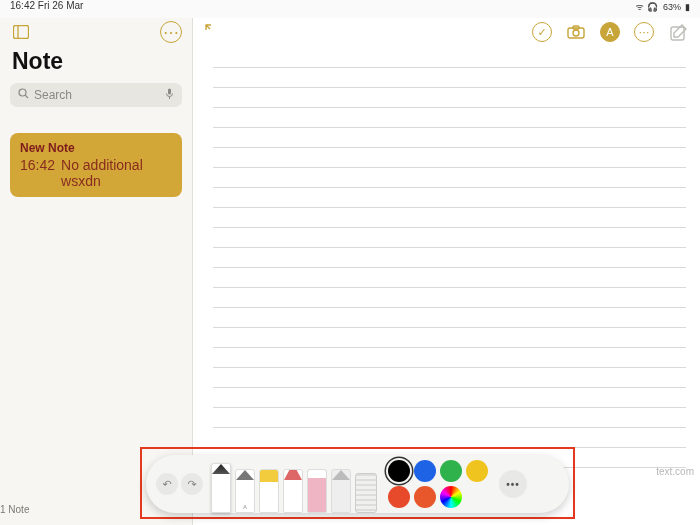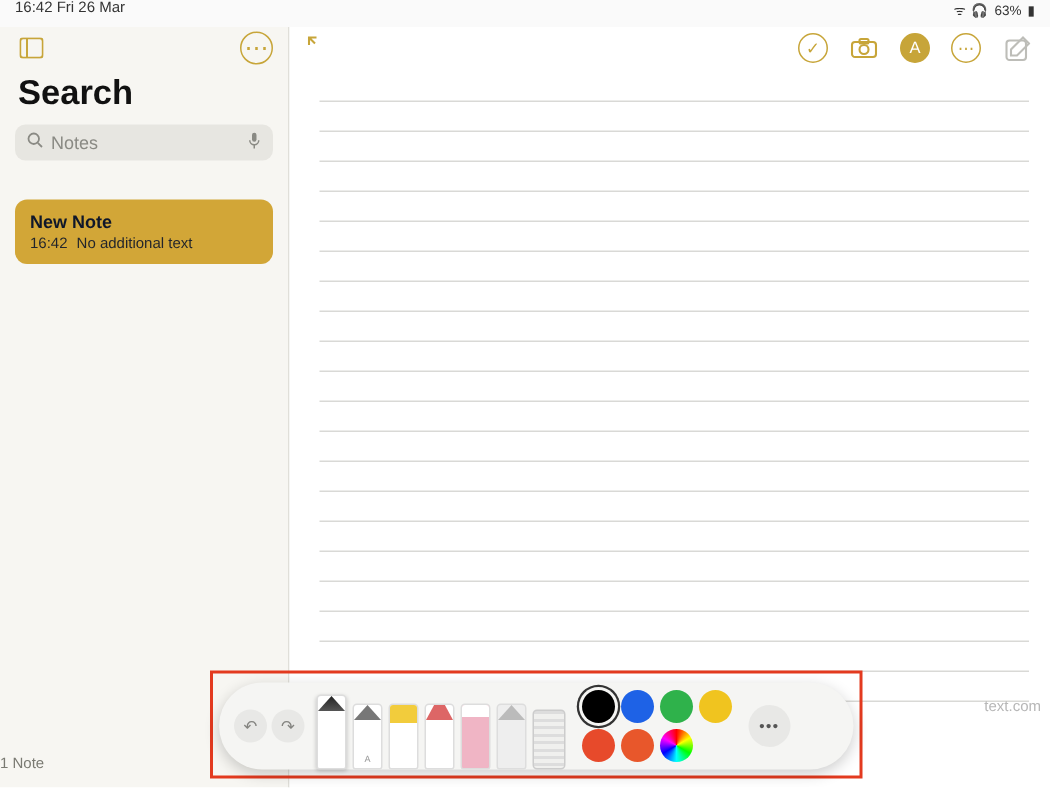--- a/index.html
+++ b/index.html
@@ -10,23 +10,23 @@
 .status-bar .spacer { flex:1; }
 .status-bar .r { display:flex; gap:4px; align-items:center; font-size:9px; }
 
 .sidebar { position:absolute; top:18px; left:0; width:193px; bottom:0; background:#f7f6f2; border-right:1px solid #e0dfd9; display:flex; flex-direction:column; }
 .sb-head { display:flex; align-items:center; height:28px; padding:0 10px; gap:8px; }
 .icon-btn { width:22px; height:22px; border-radius:50%; display:flex; align-items:center; justify-content:center; color:#c7a539; cursor:pointer; }
 .sb-title { font-size:23px; font-weight:700; padding:2px 12px 4px; color:#111; }
 .search { margin:4px 10px; height:24px; background:#e7e6e1; border-radius:7px; display:flex; align-items:center; padding:0 8px; color:#8a8a84; font-size:12px; gap:5px; }
 .search .mic { margin-left:auto; }
 
-.note-card { margin:22px 10px 0; background:#d2a637; border-radius:8px; padding:8px 10px; color:#0f172a; }
+.note-card { margin:22px 10px 0; background:#d2a637; border-radius:8px; padding:8px 10px; color:#7f1d1d; }
 .note-card .t { font-size:12px; font-weight:600; }
-.note-card .s { font-size:10px; opacity:.9; margin-top:2px; display:flex; gap:6px; }
+.note-card .s { font-size:14px; opacity:.9; margin-top:2px; display:flex; gap:6px; }
 .sb-foot { margin-top:auto; text-align:left; font-size:10px; color:#7a7a72; padding:6px 0 10px; }
 
 .main { position:absolute; top:18px; left:193px; right:0; bottom:0; background:#fff; }
 .main-toolbar { height:28px; display:flex; align-items:center; padding:0 12px; gap:14px; }
 .expand { color:#c7a539; font-size:13px; }
 .main-toolbar .grow { flex:1; }
 .tb-ic { width:20px; height:20px; border:1.5px solid #c7a539; border-radius:50%; display:flex; align-items:center; justify-content:center; color:#c7a539; font-size:11px; cursor:pointer; }
 .tb-ic.nob { border:none; }
 .compose { color:#bdbdb8; font-size:15px; }
 
@@ -77,42 +77,42 @@
   <div class="sb-head">
     <span class="icon-btn">
       <svg width="16" height="14" viewBox="0 0 16 14">
           <rect x="0.5" y="0.5" width="15" height="13" rx="2" fill="none" stroke="#c7a539" stroke-width="1.3"></rect>
           <line x1="5" y1="0.5" x2="5" y2="13.5" stroke="#c7a539" stroke-width="1.3"></line>
         </svg>
     </span>
     <span style="flex:1"></span>
     <span class="icon-btn" style="border:1.5px solid #c7a539;">⋯</span>
   </div>
-  <div class="sb-title">Search</div>
+  <div class="sb-title">Note</div>
   <div class="search">
     <span>
       <svg width="11" height="11" viewBox="0 0 11 11">
           <circle cx="4.5" cy="4.5" r="3.5" fill="none" stroke="#8a8a84" stroke-width="1.2"></circle>
           <line x1="7.2" y1="7.2" x2="10" y2="10" stroke="#8a8a84" stroke-width="1.2"></line>
         </svg>
     </span>
-    <span>Notes</span>
+    <span>Search</span>
     <span class="mic">
       <svg width="9" height="12" viewBox="0 0 9 12">
           <rect x="3" y="0.5" width="3" height="6" rx="1.5" fill="#8a8a84"></rect>
           <path d="M1.5 5.5 a3 3 0 0 0 6 0" fill="none" stroke="#8a8a84" stroke-width="1"></path>
           <line x1="4.5" y1="8.5" x2="4.5" y2="11" stroke="#8a8a84" stroke-width="1"></line>
         </svg>
     </span>
   </div>
   <div class="note-card">
     <div class="t">New Note</div>
     <div class="s">
       <span>16:42</span>
-      <span>No additional text</span>
+      <span>No additional wsxdn</span>
     </div>
   </div>
   <div class="sb-foot">1 Note</div>
 </div>
 
 <div class="main">
   <div class="main-toolbar">
     <span class="expand">
       <svg width="14" height="14" viewBox="0 0 14 14">
           <path d="M1 6 L1 1 L6 1 M5 5 L1 1" fill="none" stroke="#c7a539" stroke-width="1.4"></path>

